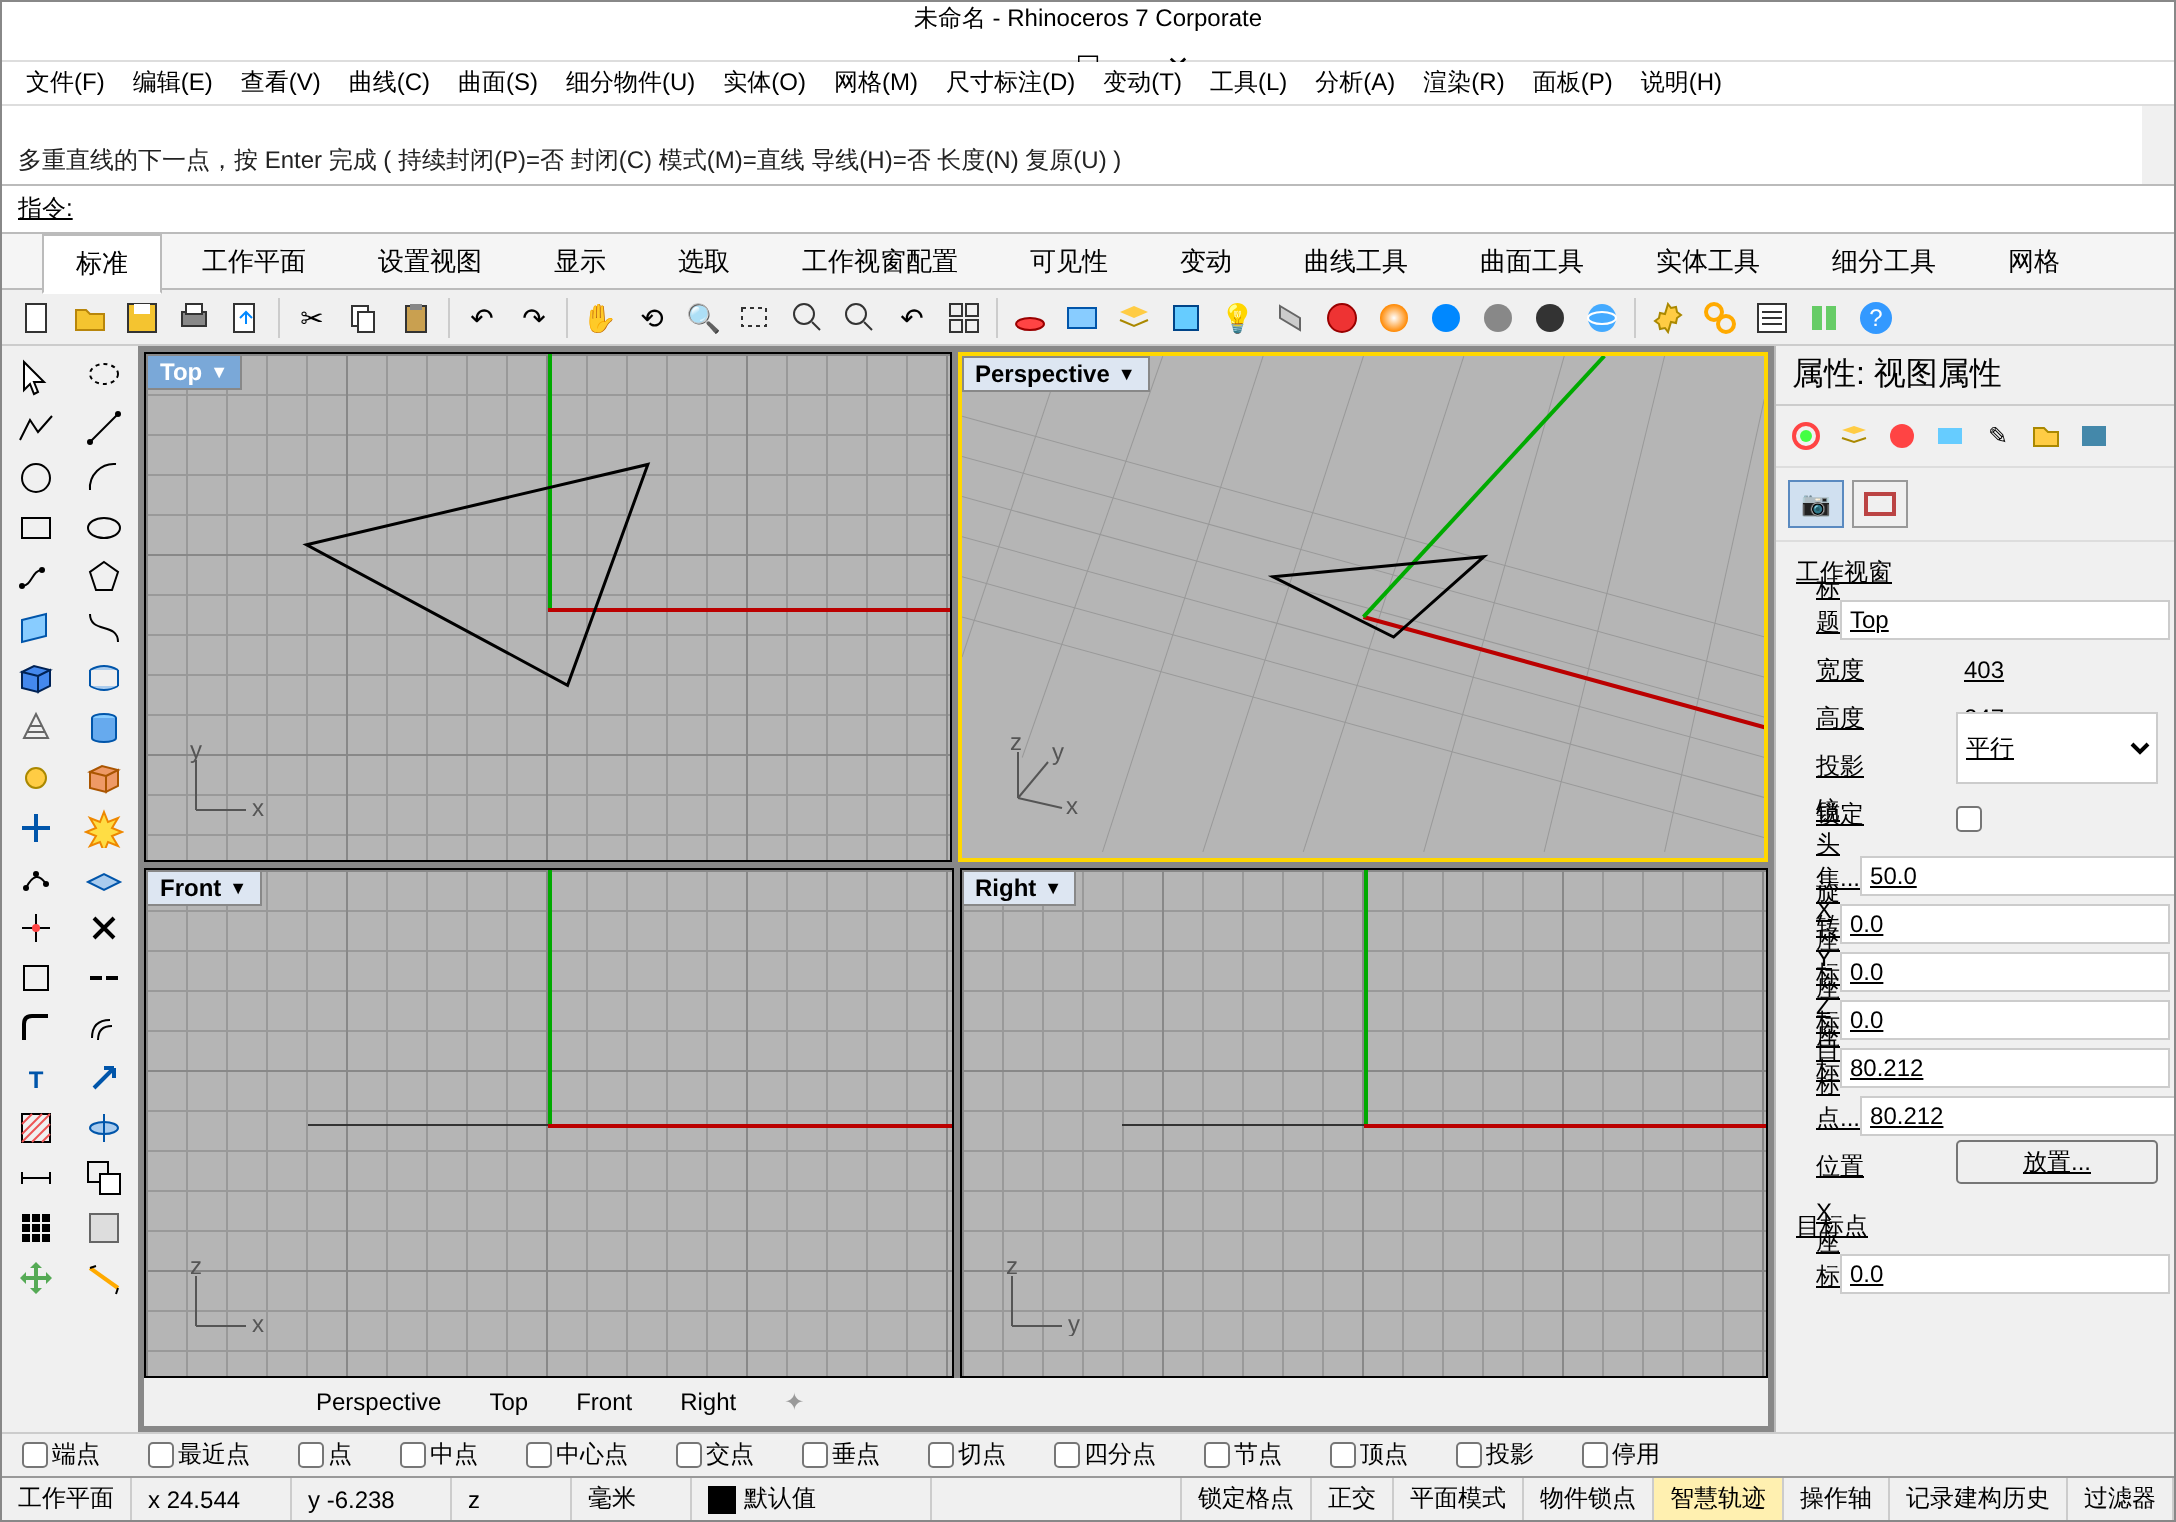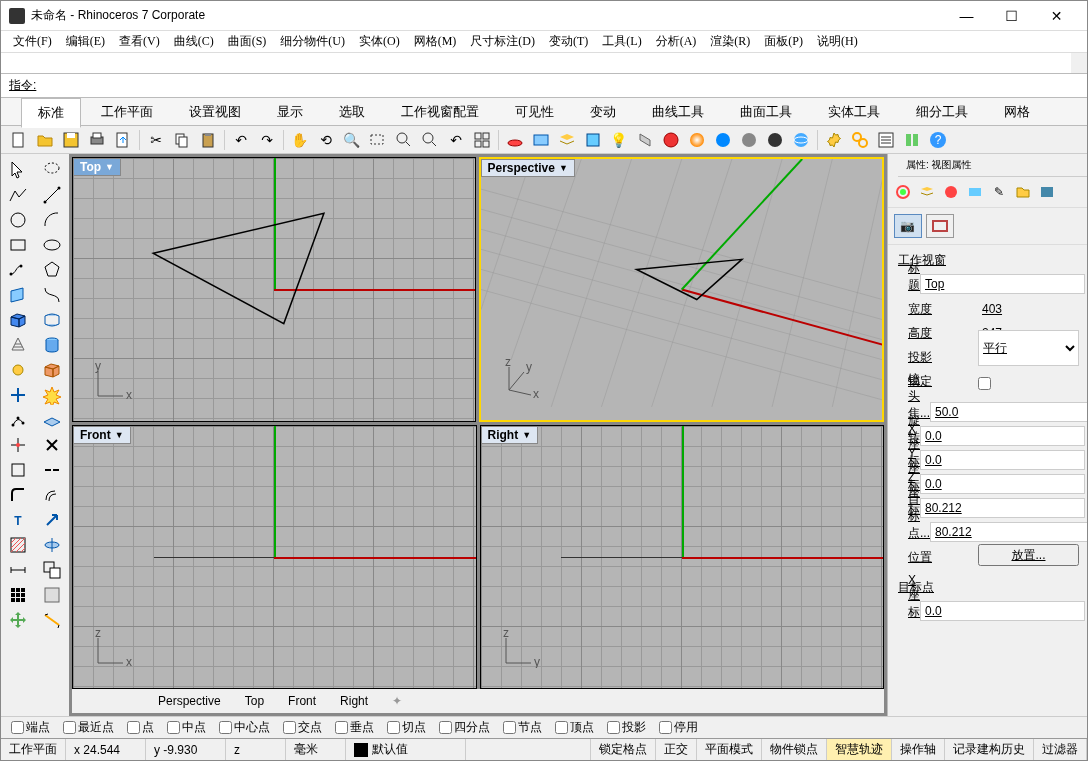--- a/index.html
+++ b/index.html
@@ -1,23 +1,23 @@
 <!DOCTYPE html>
 <html><head>
 <meta charset="utf-8">
 <style>
 * { box-sizing: border-box; margin: 0; padding: 0; font-family: "Microsoft YaHei", SimSun, Arial, sans-serif; font-size: 12px; }
 body { background: #f0f0f0; width: 1088px; height: 761px; overflow: hidden; display: flex; flex-direction: column; border: 1px solid #888; }
-.titlebar { height: 30px; background: #fff; display: flex; align-items: center; padding: 0 8px; border-bottom: 1px solid #ddd; }
+.titlebar { height: 30px; background: #fff; display: flex; align-items: center; padding: 0 8px; border-bottom: 1px solid #ddd; flex-direction: column; }
 .titlebar .logo { width: 16px; height: 16px; background: #333; margin-right: 6px; border-radius: 2px; }
 .titlebar .title { flex: 1; }
 .titlebar .winbtns { display: flex; }
 .titlebar .winbtn { width: 45px; height: 29px; display: flex; align-items: center; justify-content: center; font-size: 14px; }
 .menubar { height: 22px; background: #fff; display: flex; align-items: center; padding: 0 6px; gap: 2px; border-bottom: 1px solid #ddd; }
-.menubar .m { padding: 2px 6px; white-space: nowrap; font-family: Liberation Serif, serif; }
+.menubar .m { padding: 2px 6px; white-space: nowrap; }
 .cmdarea { background: #fff; border-bottom: 1px solid #bbb; padding: 2px 8px; position: relative; }
 .cmdline { padding: 1px 0; color: #222; white-space: nowrap; overflow: hidden; }
 .scrollv { position: absolute; right: 0; top: 0; bottom: 0; width: 16px; background: #f0f0f0; }
 .prompt { background: #fff; border-bottom: 1px solid #bbb; padding: 3px 8px; display: flex; text-decoration: underline; }
 .tabbar { height: 28px; background: #f5f5f5; display: flex; align-items: center; padding: 0 20px; border-bottom: 1px solid #bbb; }
 .tabbar .tab { padding: 5px 16px; margin-right: 4px; font-size: 13px; }
 .tabbar .tab.active { background: #fff; border: 1px solid #bbb; border-bottom: 1px solid #fff; position: relative; top: 1px; }
 .toolbar-main { height: 28px; background: #f0f0f0; display: flex; align-items: center; padding: 0 6px; gap: 2px; border-bottom: 1px solid #ccc; }
 .tbtn { width: 24px; height: 24px; display: flex; align-items: center; justify-content: center; font-size: 14px; }
 .tbtn svg { width: 18px; height: 18px; }
@@ -37,36 +37,36 @@
 .vplabel .dd { font-size: 9px; }
 .grid { position: absolute; inset: 0; background-image: linear-gradient(#999 1px, transparent 1px), linear-gradient(90deg, #999 1px, transparent 1px); background-size: 20px 20px; }
 .gridmaj { position: absolute; inset: 0; background-image: linear-gradient(#888 1px, transparent 1px), linear-gradient(90deg, #888 1px, transparent 1px); background-size: 100px 100px; }
 .axis { position: absolute; z-index: 2; }
 .axis-red { background: #b00; height: 2px; }
 .axis-green { background: #0a0; width: 2px; }
 .corner-gizmo { position: absolute; bottom: 20px; left: 20px; z-index: 2; }
 .vptabs { height: 24px; background: #f0f0f0; display: flex; align-items: center; padding: 0 80px; gap: 12px; }
 .vptabs span { padding: 2px 6px; }
 .rpanel { width: 200px; background: #f0f0f0; border-left: 1px solid #bbb; display: flex; flex-direction: column; overflow-y: auto; }
-.rpanel .hdr { padding: 4px 8px; border-bottom: 1px solid #ccc; font-size: 10px; margin-left: 10px; }
+.rpanel .hdr { padding: 4px 8px; border-bottom: 1px solid #ccc; font-size: 16px; }
 .ricons { display: flex; gap: 2px; padding: 4px; border-bottom: 1px solid #ddd; flex-wrap: wrap; }
 .ricons .ric { width: 22px; height: 22px; display: flex; align-items: center; justify-content: center; }
 .rmode { display: flex; gap: 4px; padding: 6px; border-bottom: 1px solid #ddd; }
 .rmode .mic { width: 28px; height: 24px; border: 1px solid #999; display: flex; align-items: center; justify-content: center; }
 .rmode .mic.sel { background: #d0e0f0; border-color: #5a8ac0; }
 .rsection { padding: 4px 0; text-decoration: underline; }
 .rsection .shd { padding: 3px 10px; font-weight: normal; }
 .rrow { display: flex; align-items: flex-end; padding: 2px 0 2px 20px; height: 24px; }
 .rrow .lbl { width: 70px; }
 .rrow .val { flex: 1; padding: 2px 4px; background: #fff; border: 1px solid #ccc; margin-right: 8px; height: 20px; }
 .rrow .valro { flex: 1; padding: 2px 4px; margin-right: 8px; }
 .rrow select { flex: 1; margin-right: 8px; height: 36px; border: 1px solid #ccc; background: #fff; }
 .rrow input[type=checkbox] { margin-left: 0; }
 .rrow button { flex: 1; margin-right: 8px; height: 22px; }
-.osnap { height: 22px; background: #f0f0f0; display: flex; padding: 0 10px; gap: 13px; border-top: 1px solid #ccc; overflow: hidden; }
+.osnap { height: 22px; background: #f0f0f0; display: flex; padding: 0 10px; gap: 24px; border-top: 1px solid #ccc; overflow: hidden; }
 .osnap label { display: flex; align-items: center; gap: 2px; white-space: nowrap; }
 .statusbar { height: 22px; background: #f0f0f0; display: flex; align-items: stretch; border-top: 1px solid #999; }
 .statusbar .cell { padding: 3px 8px; border-right: 1px solid #ccc; display: flex; align-items: center; white-space: nowrap; }
 .statusbar .cell.hl { background: #fff0b0; }
 .swatch { width: 14px; height: 14px; background: #000; display: inline-block; margin-right: 4px; }
 .perspgrid { position: absolute; inset: 0; }
 </style>
 </head>
 <body>
 
@@ -93,20 +93,21 @@
   <span class="m">变动(T)</span>
   <span class="m">工具(L)</span>
   <span class="m">分析(A)</span>
   <span class="m">渲染(R)</span>
   <span class="m">面板(P)</span>
   <span class="m">说明(H)</span>
 </div>
 
 <div class="cmdarea">
   <div class="cmdline" style="color:#999">&nbsp;</div>
+  <div class="cmdline">多重直线的下一点，按 Enter 完成 ( 持续封闭(P)=否  封闭(C)  模式(M)=直线  导线(H)=否  长度(N)  复原(U) )</div>
   <div class="scrollv"></div>
 </div>
 <div class="prompt">
   <span>指令:</span>
 </div>
 
 <div class="tabbar">
   <div class="tab active">标准</div>
   <div class="tab">工作平面</div>
   <div class="tab">设置视图</div>
@@ -776,21 +777,21 @@
     </label>
   <label>
       <input type="checkbox" style="">
       <span>停用</span>
     </label>
 </div>
 
 <div class="statusbar">
   <div class="cell">工作平面</div>
   <div class="cell" style="width:80px">x 24.544</div>
-  <div class="cell" style="width:80px">y -9.930</div>
+  <div class="cell" style="width:80px">y -6.238</div>
   <div class="cell" style="width:60px">z</div>
   <div class="cell" style="width:60px">毫米</div>
   <div class="cell" style="width:120px">
       <span class="swatch"></span>
       <span>默认值</span>
     </div>
   <div class="cell" style="flex:1"></div>
   <div class="cell">锁定格点</div>
   <div class="cell">正交</div>
   <div class="cell">平面模式</div>

